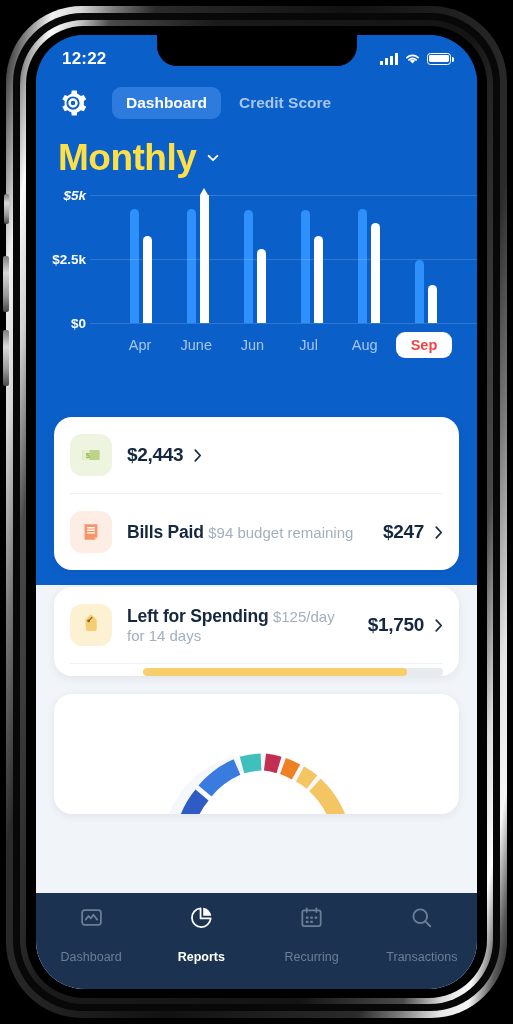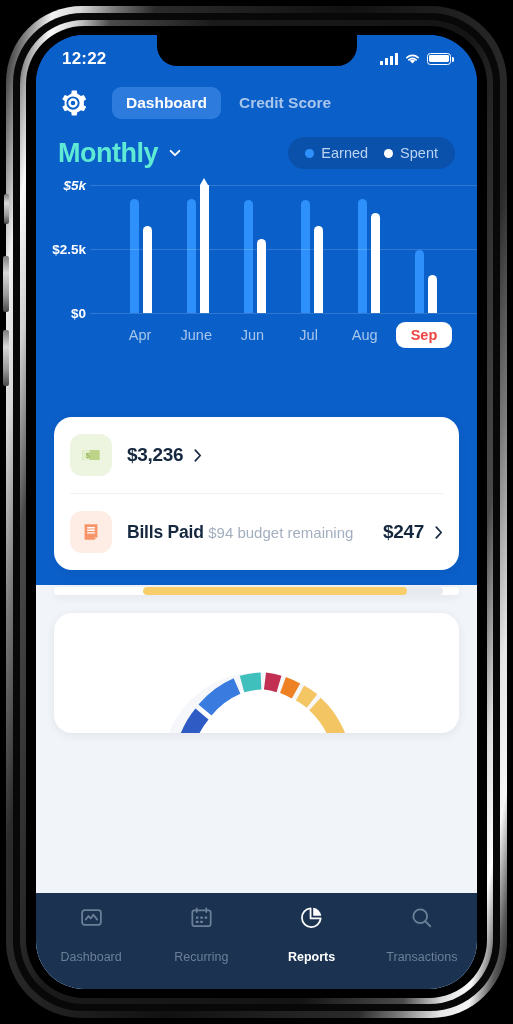--- a/index.html
+++ b/index.html
@@ -91,21 +91,21 @@
     font-size: 15.5px; font-weight: bold; color: #A8C6EC;
     padding: 7px 14px; border-radius: 9px; cursor: pointer; white-space: nowrap;
   }
   .seg-item.active { background: #2E7BDE; color: #fff; }
 
   .header-row2 {
     display: flex; align-items: center; justify-content: space-between;
     padding: 18px 22px 0 22px;
   }
   .period { display: flex; align-items: center; gap: 10px; cursor: pointer; }
-  .period-label { font-size: 27px; font-weight: bold; color: #5eead4; letter-spacing: -.5px; }
+  .period-label { font-size: 37px; font-weight: bold; color: #fde047; letter-spacing: -.5px; }
   .chev-dn { width: 14px; height: 14px; }
   .legend {
     display: flex; align-items: center; gap: 16px;
     background: #0A51AC; border-radius: 20px; padding: 8px 17px;
   }
   .lg { display: flex; align-items: center; gap: 7px; }
   .lg .dot { width: 9px; height: 9px; border-radius: 50%; }
   .lg .txt { font-size: 14.5px; color: #BBD3F0; }
 
   
@@ -239,30 +239,20 @@
           <div class="seg-item">Credit Score</div>
         </div>
       </div>
 
       <div class="header-row2">
         <div class="period">
           <span class="period-label">Monthly</span>
           <svg class="chev-dn" viewBox="0 0 16 16">
             <path d="M3 5.5 8 10.5 13 5.5" stroke="#fff" stroke-width="2.1" fill="none" stroke-linecap="round" stroke-linejoin="round"></path>
           </svg>
-        </div>
-        <div class="legend">
-          <span class="lg">
-            <i class="dot" style="background:#2E90FA"></i>
-            <span class="txt">Earned</span>
-          </span>
-          <span class="lg">
-            <i class="dot" style="background:#fff"></i>
-            <span class="txt">Spent</span>
-          </span>
         </div>
       </div>
 
       <div class="chart-wrap">
         <div class="chart" id="chart-plot">
             <div class="bars">
               <div class="group">
                 <div class="bar earned" style="height: 113.92px;"></div>
                 <div class="bar spent" style="height: 87.04px;"></div>
               </div>
@@ -311,21 +301,21 @@
       <div class="card">
         <div class="row">
           <span class="ico" style="background:#EDF4DF">
             <svg width="22" height="22" viewBox="0 0 24 24">
               <rect x="2.5" y="6.5" width="19" height="11" rx="1.2" fill="#BCD388"></rect>
               <rect x="2.5" y="6.5" width="8" height="11" rx="1.2" fill="#E4EFCB"></rect>
               <text x="6.4" y="15.2" font-size="8.5" font-weight="bold" fill="#8FB04E" font-family="'Liberation Sans',sans-serif">$</text>
             </svg>
           </span>
           <span class="row-right">
-            <span class="row-amt">$3,236</span>
+            <span class="row-amt">$2,443</span>
             <svg class="chev-r" viewBox="0 0 10 16">
               <path d="M2.5 2 8 8l-5.5 6" stroke="#1B2C44" stroke-width="1.9" fill="none" stroke-linecap="round" stroke-linejoin="round"></path>
             </svg>
           </span>
         </div>
 
         <div class="row">
           <span class="ico" style="background:#FEEDE4">
             <svg width="22" height="22" viewBox="0 0 24 24">
               <path d="M5 3.5h14v14l-3.2 3H5z" fill="#F79468"></path>
@@ -343,20 +333,39 @@
             <span class="row-amt">$247</span>
             <svg class="chev-r" viewBox="0 0 10 16">
               <path d="M2.5 2 8 8l-5.5 6" stroke="#1B2C44" stroke-width="1.9" fill="none" stroke-linecap="round" stroke-linejoin="round"></path>
             </svg>
           </span>
         </div>
 
       </div>
 
       <div class="card">
+        <div class="row">
+          <span class="ico" style="background:#FDF1D4">
+            <svg width="22" height="22" viewBox="0 0 24 24">
+              <path d="M12.4 3.5H19a1.5 1.5 0 0 1 1.5 1.5v6.6a2 2 0 0 1-.6 1.4l-6.6 6.6a2 2 0 0 1-2.8 0l-5.6-5.6a2 2 0 0 1 0-2.8L11 4.1a2 2 0 0 1 1.4-.6z" fill="#F5CE74" transform="rotate(-45 12 12)"></path>
+              <circle cx="9.4" cy="7.6" r="1.5" fill="#8E5A2E"></circle>
+              <path d="M10.2 6.6 13 3.8" stroke="#8E5A2E" stroke-width="1.3" stroke-linecap="round"></path>
+            </svg>
+          </span>
+          <span class="row-mid">
+            <span class="row-title">Left for Spending</span>
+            <span class="row-sub">$125/day for 14 days</span>
+          </span>
+          <span class="row-right">
+            <span class="row-amt">$1,750</span>
+            <svg class="chev-r" viewBox="0 0 10 16">
+              <path d="M2.5 2 8 8l-5.5 6" stroke="#1B2C44" stroke-width="1.9" fill="none" stroke-linecap="round" stroke-linejoin="round"></path>
+            </svg>
+          </span>
+        </div>
         <div class="progress">
           <span id="progress-fill" style="width: 88%;"></span>
         </div>
       </div>
 
       <div class="card card-donut">
         <div class="donut-holder">
           <svg width="250" height="128" viewBox="0 0 250 128">
             <circle cx="125" cy="128" r="86" fill="none" stroke="#F5F7FA" stroke-width="17"></circle>
             <g fill="none" stroke-width="17" stroke-linecap="butt">
@@ -374,41 +383,41 @@
     </div>
 
     <div class="nav">
       <div class="nav-item">
         <svg width="25" height="25" viewBox="0 0 24 24">
           <rect x="3" y="5" width="18" height="14" rx="2.5" fill="none" stroke="currentColor" stroke-width="1.7"></rect>
           <path d="M6.5 14l2.6-3.4 2.2 2.3 2.5-3.6 3.7 4.7" fill="none" stroke="currentColor" stroke-width="1.7" stroke-linecap="round" stroke-linejoin="round"></path>
         </svg>
         <span class="nav-label">Dashboard</span>
       </div>
+      <div class="nav-item active">
+        <svg width="25" height="25" viewBox="0 0 24 24">
+          <path d="M11.1 3.2a9 9 0 1 0 9.7 9.7h-9.7z" fill="none" stroke="currentColor" stroke-width="1.7" stroke-linejoin="round"></path>
+          <path d="M13.6 2.6a9 9 0 0 1 7.8 7.8h-7.8z" fill="currentColor"></path>
+        </svg>
+        <span class="nav-label">Reports</span>
+      </div>
       <div class="nav-item">
         <svg width="25" height="25" viewBox="0 0 24 24">
           <rect x="3.2" y="5.2" width="17.6" height="15" rx="2" fill="none" stroke="currentColor" stroke-width="1.7"></rect>
           <path d="M7.4 3.2v3.6M16.6 3.2v3.6" stroke="currentColor" stroke-width="1.7" stroke-linecap="round"></path>
           <g fill="currentColor">
             <rect x="6.6" y="11" width="2.5" height="2.2" rx=".5"></rect>
             <rect x="10.8" y="11" width="2.5" height="2.2" rx=".5"></rect>
             <rect x="15" y="11" width="2.5" height="2.2" rx=".5"></rect>
             <rect x="6.6" y="15" width="2.5" height="2.2" rx=".5"></rect>
             <rect x="10.8" y="15" width="2.5" height="2.2" rx=".5"></rect>
           </g>
         </svg>
         <span class="nav-label">Recurring</span>
       </div>
-      <div class="nav-item active">
-        <svg width="25" height="25" viewBox="0 0 24 24">
-          <path d="M11.1 3.2a9 9 0 1 0 9.7 9.7h-9.7z" fill="none" stroke="currentColor" stroke-width="1.7" stroke-linejoin="round"></path>
-          <path d="M13.6 2.6a9 9 0 0 1 7.8 7.8h-7.8z" fill="currentColor"></path>
-        </svg>
-        <span class="nav-label">Reports</span>
-      </div>
       <div class="nav-item">
         <svg width="25" height="25" viewBox="0 0 24 24">
           <circle cx="10.8" cy="10.8" r="6.6" fill="none" stroke="currentColor" stroke-width="1.8"></circle>
           <path d="M15.7 15.7 20.4 20.4" stroke="currentColor" stroke-width="1.8" stroke-linecap="round"></path>
         </svg>
         <span class="nav-label">Transactions</span>
       </div>
     </div>
 
   </div>

